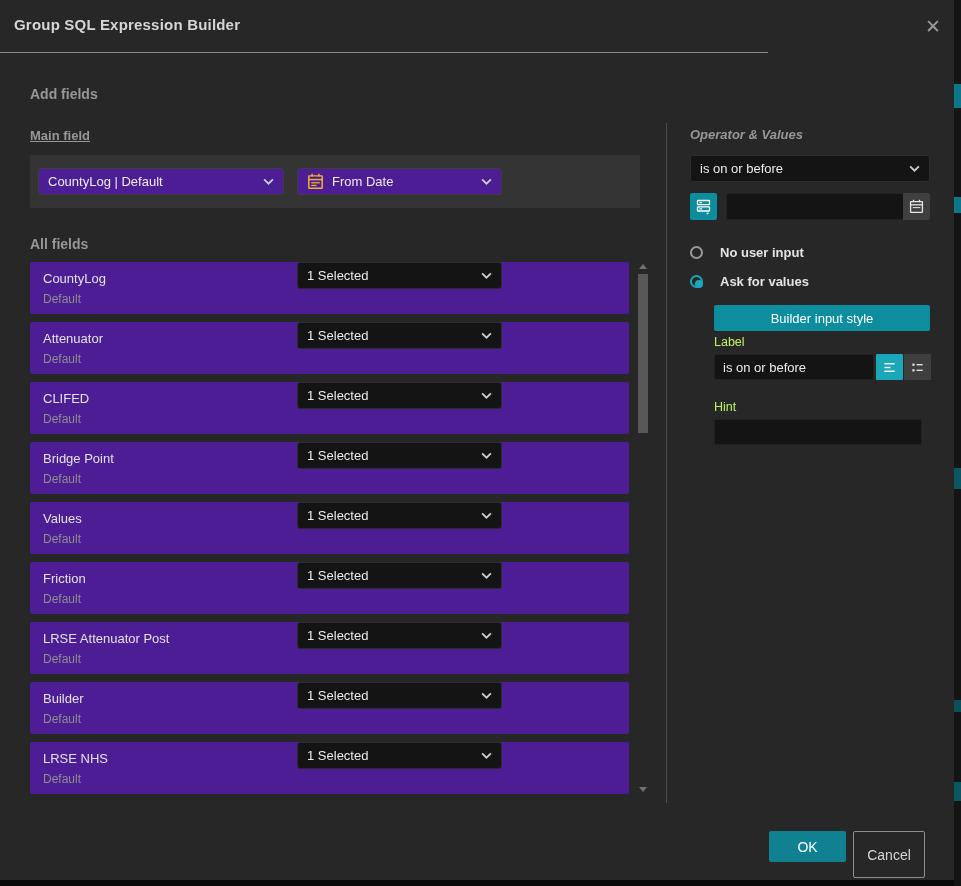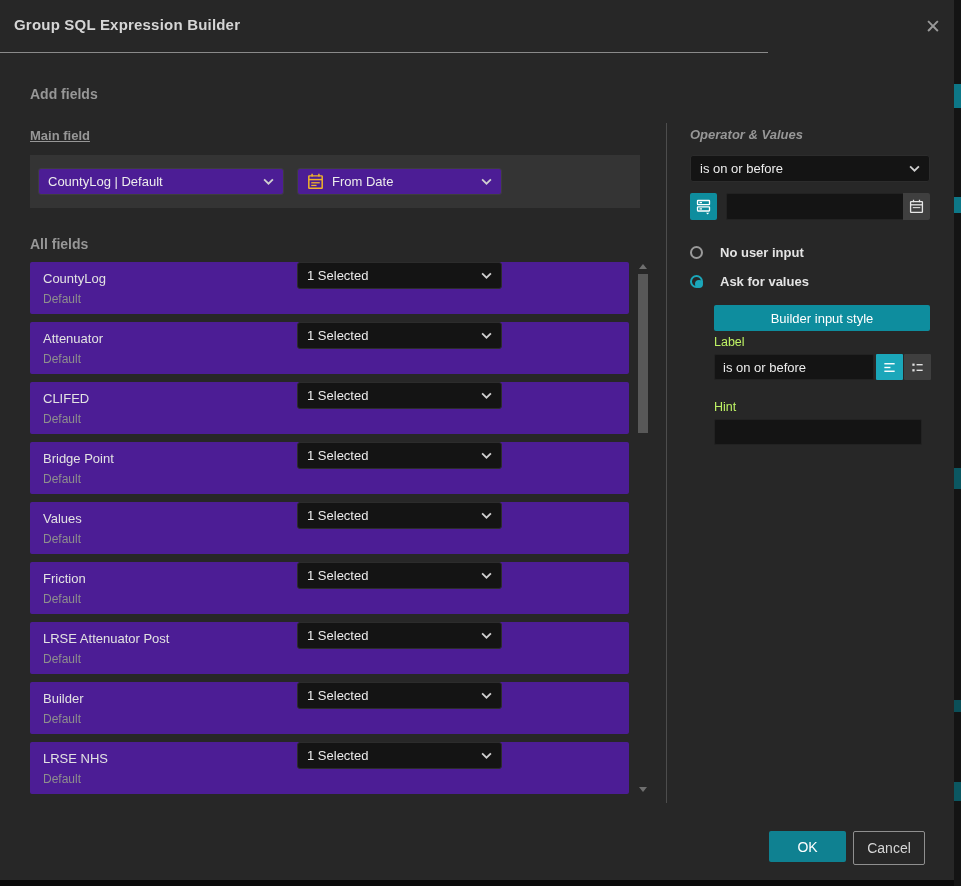--- a/index.html
+++ b/index.html
@@ -103,21 +103,21 @@
               align-items:center; justify-content:center; cursor:pointer; border-radius:1px; }
   .btn-align { left:162px; background:#1ba7ba; }
   .btn-list  { left:190px; background:#3f3f3f; }
 
   .hint-input { position:absolute; left:714px; top:419px; width:208px; height:26px; }
 
   
   .btn-ok { position:absolute; left:769px; top:831px; width:77px; height:31px;
             background:#0f8191; color:#fff; font-size:14px; border-radius:2px;
             display:flex; align-items:center; justify-content:center; cursor:pointer; }
-  .btn-cancel { position:absolute; left:853px; top:831px; width:72px; height:34px;
+  .btn-cancel { position:absolute; left:853px; top:831px; width:72px; height:47px;
             background:transparent; border:1px solid #8f8f8f; color:#d6d6d6;
             font-size:14px; border-radius:2px; display:flex; align-items:center;
             justify-content:center; cursor:pointer; }
 
   
   .right-strip { position:absolute; left:954px; top:0; width:7px; height:886px;
                  background:#141414; }
   .right-strip .seg { position:absolute; left:0; width:7px; }
   .seg1 { top:84px;  height:24px; background:#0d7787; }
   .seg2 { top:197px; height:16px; background:#0d7787; }

